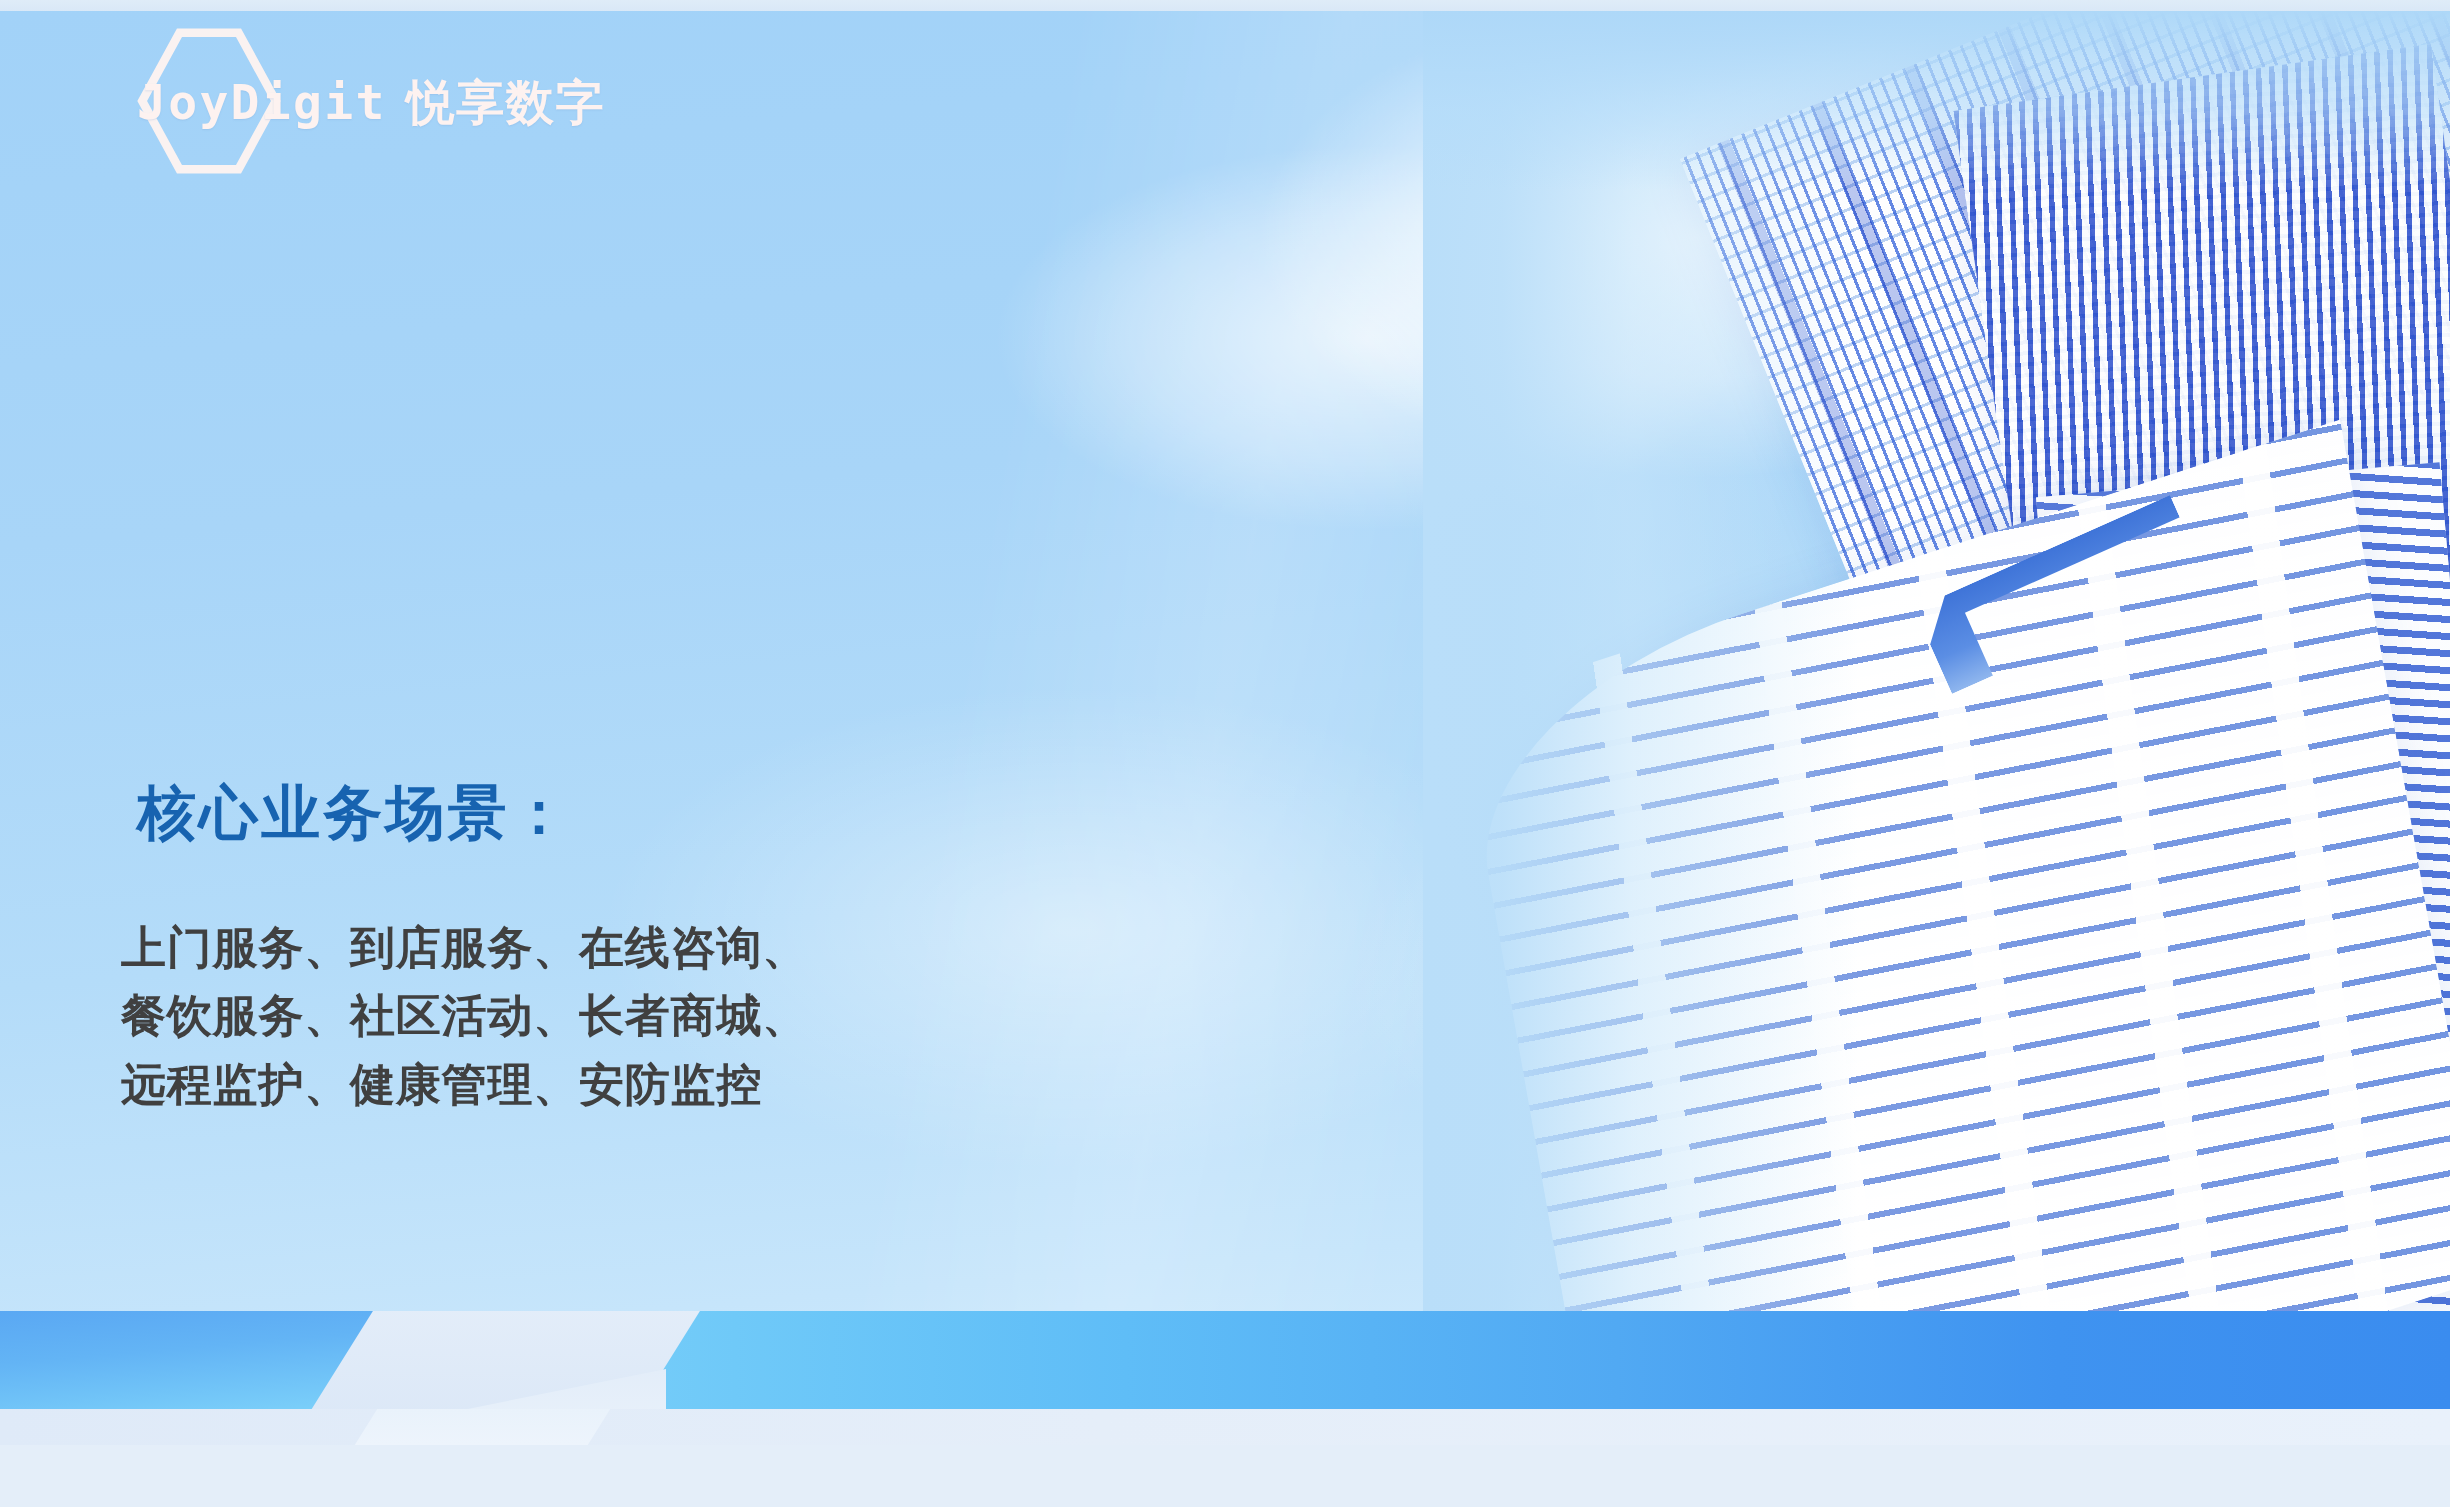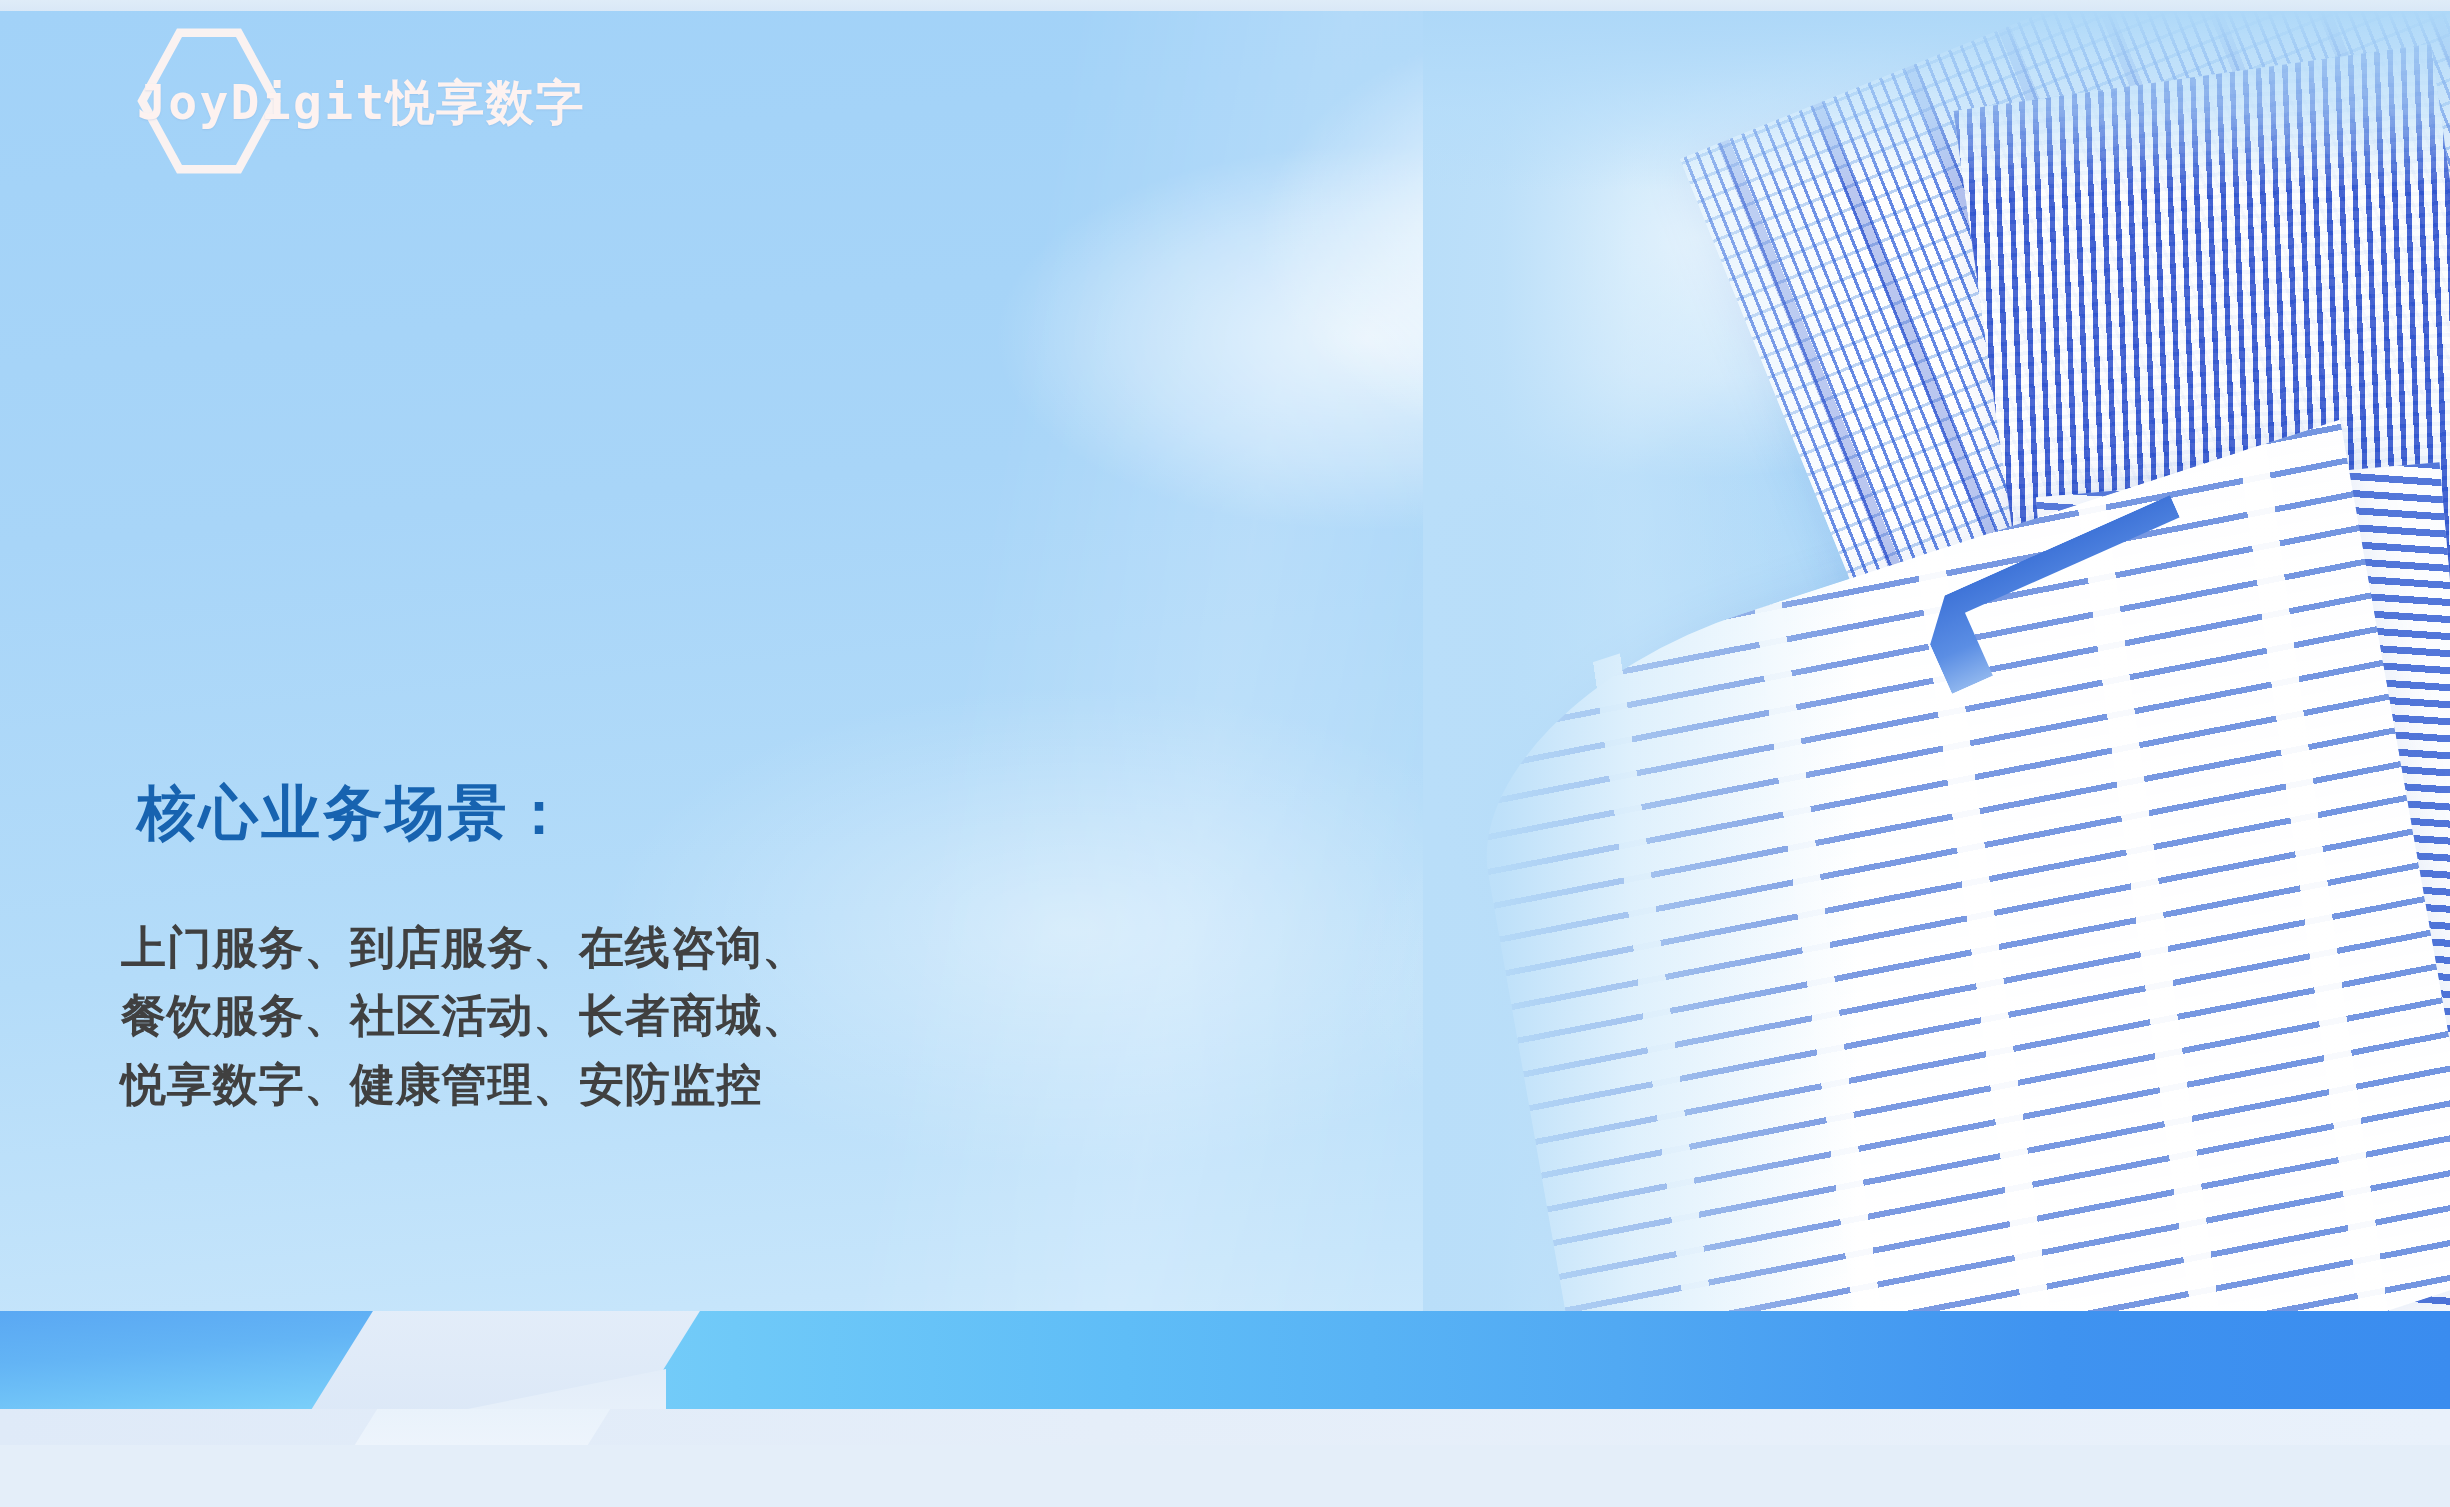--- a/index.html
+++ b/index.html
@@ -151,21 +151,21 @@
     width:156px; height:146px;
   }
   .logo-wordmark {
     position:relative;
     font-family:"DejaVu Sans Mono","Liberation Mono",monospace;
     font-weight:bold; font-size:48px; letter-spacing:2.3px;
     color:#fdf2f0; line-height:1;
     text-shadow:0 0.8px 1.6px rgba(120,160,210,.25);
   }
   .logo-cn {
-    position:relative; 
+    position:relative; margin-left:20px;
     font-family:"DejaVu Sans","Liberation Sans",sans-serif;
     font-weight:bold; font-size:48px; letter-spacing:1.6px;
     color:#fdf2f0; line-height:1;
     text-shadow:0 0.8px 1.6px rgba(120,160,210,.25);
   }
 
   
   .headline {
     position:absolute; left:117px; top:257px; z-index:30;
     font-family:"DejaVu Sans","Liberation Sans",sans-serif;
@@ -262,21 +262,21 @@
     <span class="logo-wordmark">JoyDigit</span>
     <span class="logo-cn">悦享数字</span>
   </div>
 
 
   <div class="section-label">核心业务场景：</div>
 
   <div class="scenarios">
     <div class="scenario-line">上门服务、到店服务、在线咨询、</div>
     <div class="scenario-line">餐饮服务、社区活动、长者商城、</div>
-    <div class="scenario-line">悦享数字、健康管理、安防监控</div>
+    <div class="scenario-line">远程监护、健康管理、安防监控</div>
   </div>
 
   <div class="footer">
     <div class="band-main"></div>
     <div class="band-main-left"></div>
     <div class="band-slash"></div>
     <div class="band-notch"></div>
     <div class="band-under"></div>
     <div class="band-under-slash"></div>
   </div>

